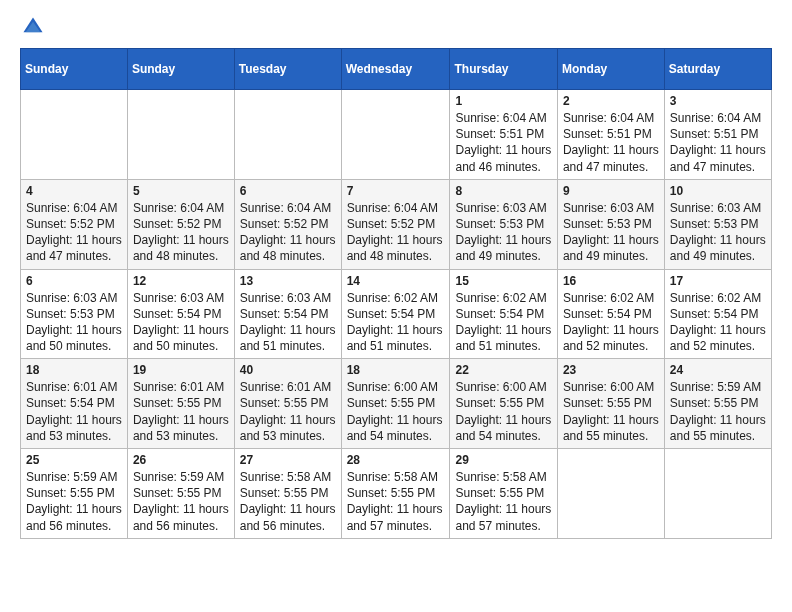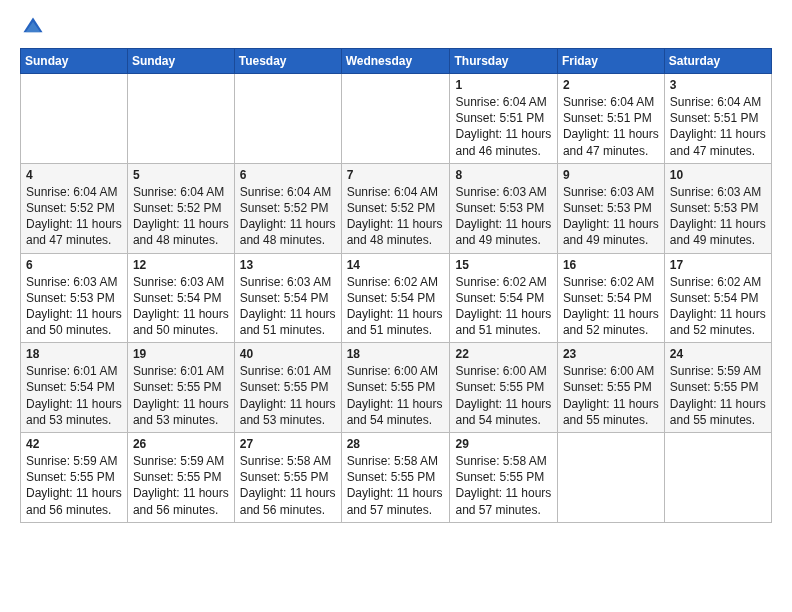--- a/index.html
+++ b/index.html
@@ -53,21 +53,21 @@
     }
     .calendar {
       width: 100%;
       border-collapse: collapse;
       margin-top: 10px;
       font-size: 10.5px;
     }
     .calendar thead tr th {
       background: #2563c0;
       color: #fff;
-      padding: 5px 4px;
+      padding: 13px 4px;
       text-align: left;
       font-size: 12px;
       font-weight: bold;
       border: 1px solid #1a4a99;
     }
     .calendar tbody tr td {
       border: 1px solid #bbb;
       vertical-align: top;
       padding: 4px 5px;
       width: 113px;
@@ -114,21 +114,21 @@
 </div>
 
 <table class="calendar">
   <thead>
     <tr id="header-row">
         <th>Sunday</th>
         <th>Sunday</th>
         <th>Tuesday</th>
         <th>Wednesday</th>
         <th>Thursday</th>
-        <th>Friday</th>
+        <th>Monday</th>
         <th>Saturday</th>
       </tr>
   </thead>
   <tbody id="calendar-body">
   <tr>
         <td class="empty-cell"></td>
         <td class="empty-cell"></td>
         <td class="empty-cell"></td>
         <td class="empty-cell"></td>
         <td>
@@ -301,21 +301,21 @@
         <td>
           <span class="day-num">24</span>
           <div class="cell-info" style="white-space: pre-line;">Sunrise: 5:59 AM
 Sunset: 5:55 PM
 Daylight: 11 hours
 and 55 minutes.</div>
         </td>
       </tr>
       <tr>
         <td>
-          <span class="day-num">42</span>
+          <span class="day-num">25</span>
           <div class="cell-info" style="white-space: pre-line;">Sunrise: 5:59 AM
 Sunset: 5:55 PM
 Daylight: 11 hours
 and 56 minutes.</div>
         </td>
         <td>
           <span class="day-num">26</span>
           <div class="cell-info" style="white-space: pre-line;">Sunrise: 5:59 AM
 Sunset: 5:55 PM
 Daylight: 11 hours

